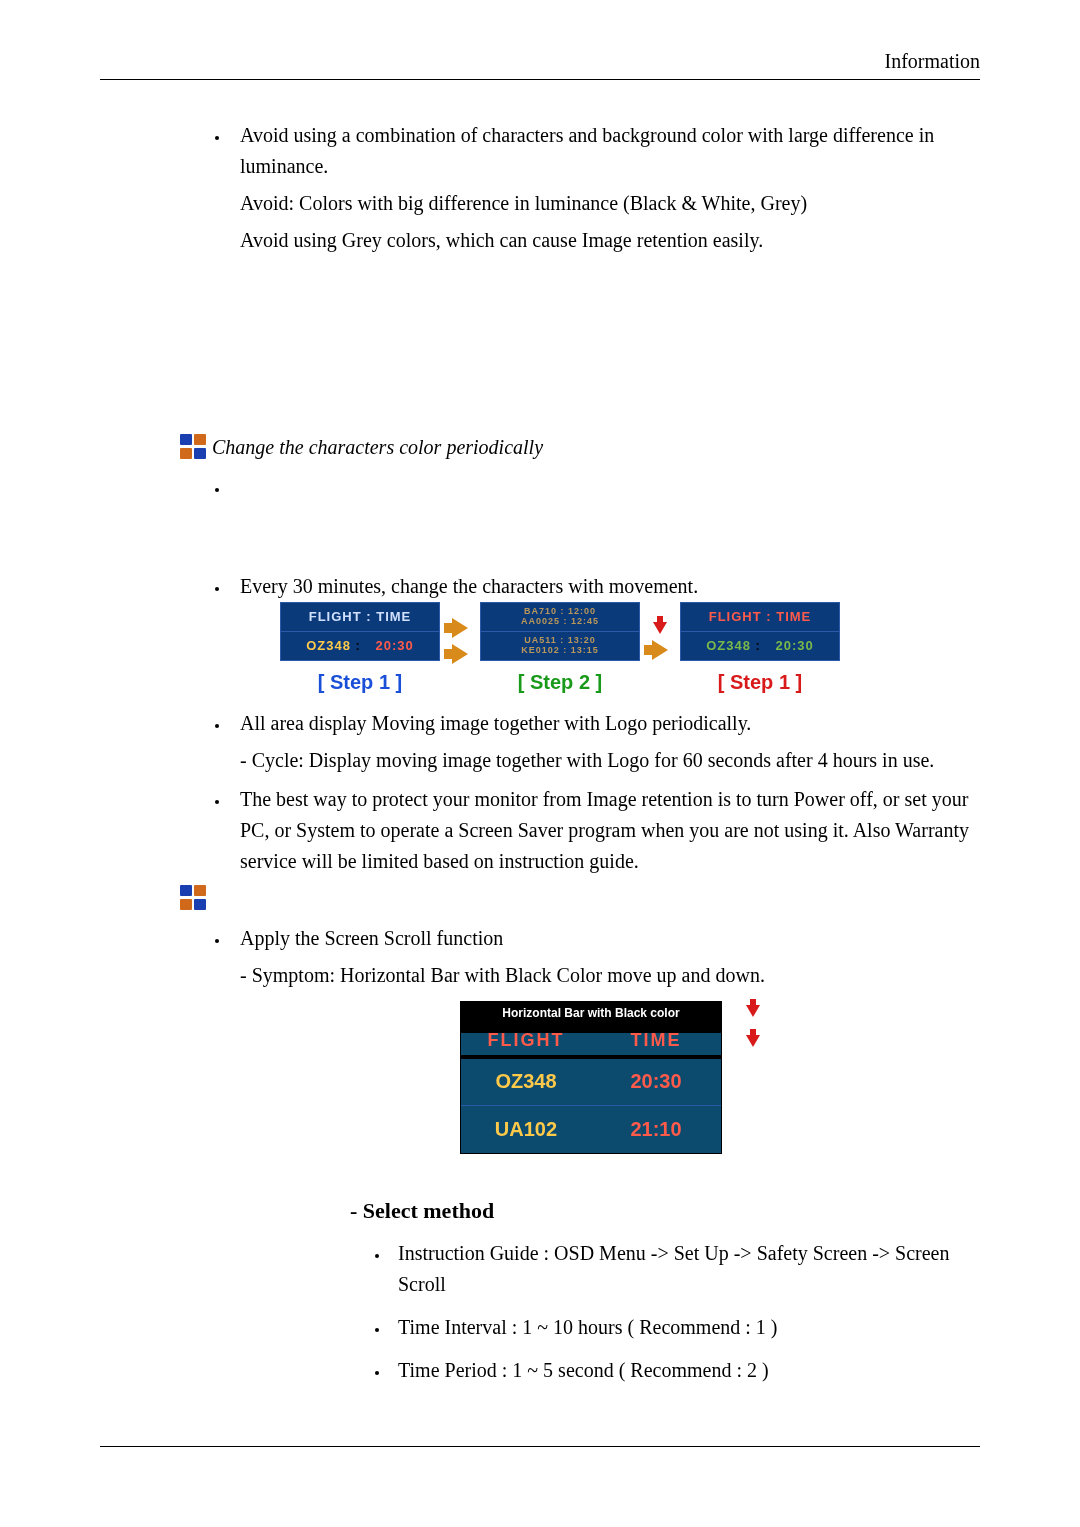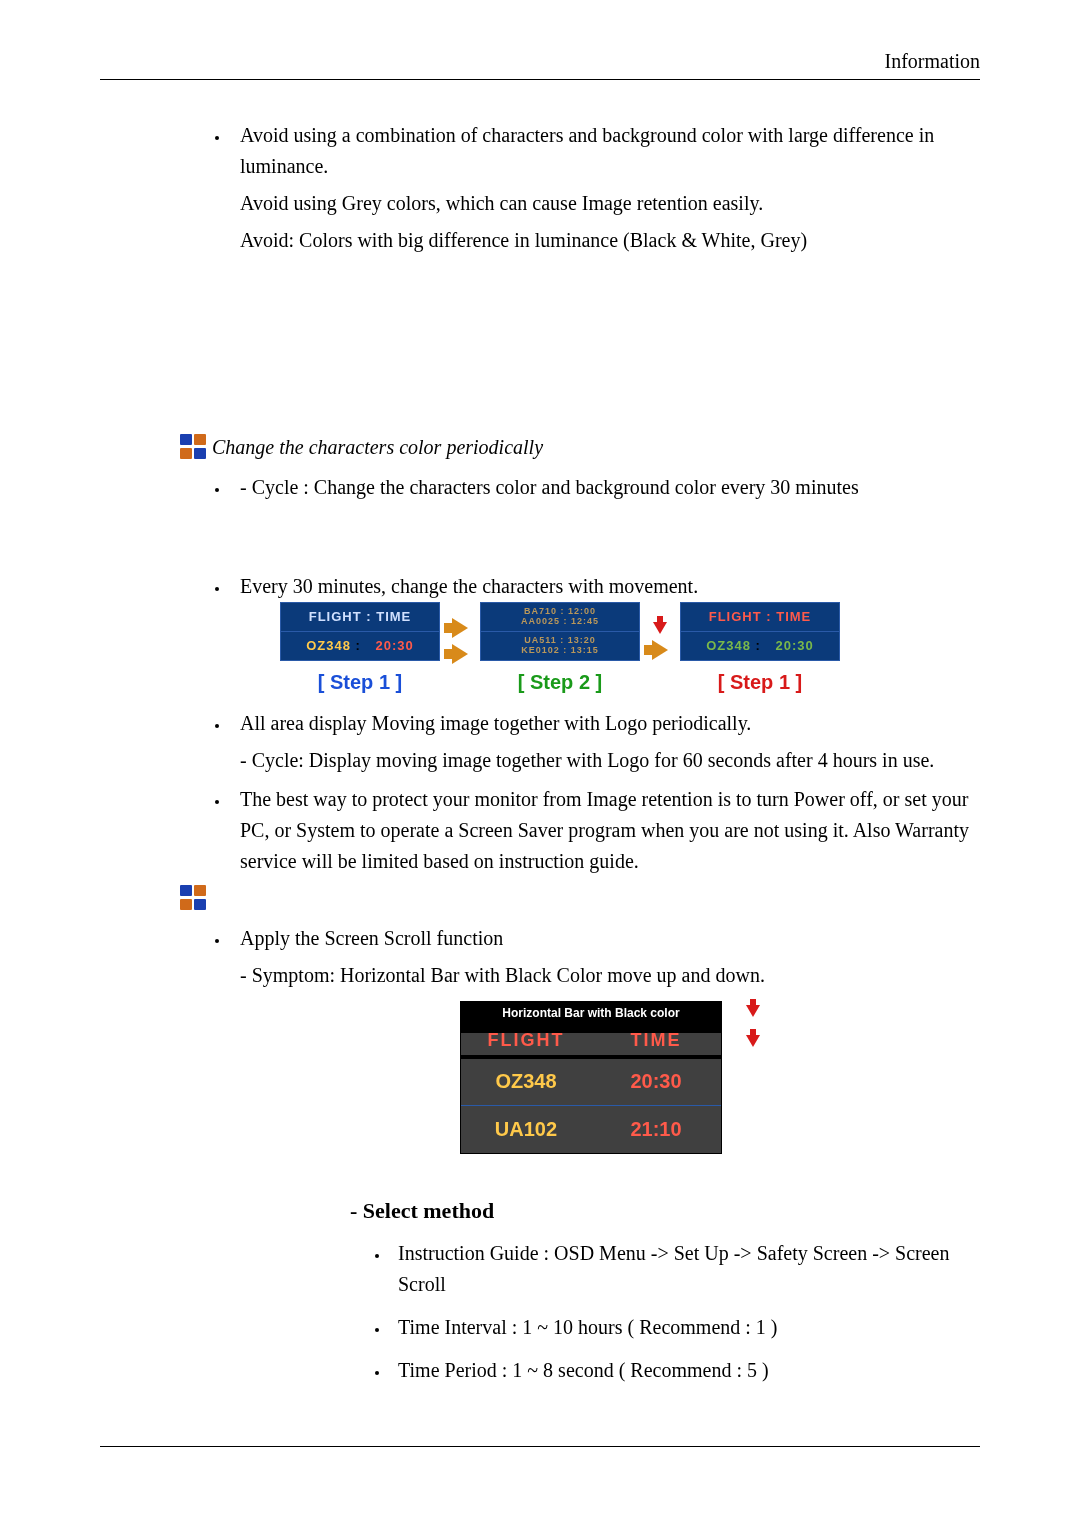--- a/index.html
+++ b/index.html
@@ -137,21 +137,21 @@
     background:#d81a1a;
   }
 
   
   .hbar-fig {
     width: 300px;
     margin: 10px auto 20px auto;
     position: relative;
   }
   .hbar-box {
-    background: #404040;
+    background: #0c4a6e;
     border: 1px solid #000;
     font-family: Arial, sans-serif;
     font-weight: bold;
     text-align: center;
     width: 260px;
   }
   .hbar-title {
     background:#000;
     color:#fff;
     font-size:12px;
@@ -210,40 +210,39 @@
 </head>
 <body>
 
 <div class="page">
 
   <div class="header">Information</div>
 
   <ul class="outer">
     <li>
       <span>Avoid using a combination of characters and background color with large difference in luminance.</span>
+      <div class="sub">Avoid: Colors with big difference in luminance (Black &amp; White, Grey)</div>
       <div class="sub">Avoid using Grey colors, which can cause Image retention easily.</div>
-      <div class="sub">Avoid: Colors with big difference in luminance (Black &amp; White, Grey)</div>
     </li>
   </ul>
 
   <div class="gap-lg"></div>
 
   <div class="sect-head">
     <span class="mini-icon">
       <span class="mi-a"></span>
         <span class="mi-b"></span>
         <span class="mi-c"></span>
         <span class="mi-d"></span>
     </span>
     <span class="title">Change the characters color periodically</span>
   </div>
 
   <ul class="outer">
     <li>
-      <div class="sub">- Cycle : Change the characters color and background color every 30 minutes</div>
     </li>
   </ul>
 
   <div class="gap-md"></div>
 
   <ul class="outer">
     <li>
       <span>Every 30 minutes, change the characters with movement.</span>
 
       <div class="steps-fig">
@@ -340,20 +339,20 @@
         <div class="hbar-arrows">
           <span class="arrow-down-sm"></span>
           <span class="arrow-down-sm"></span>
         </div>
       </div>
 
       <div class="select-h">- Select method</div>
       <ul class="select-list">
         <li>Instruction Guide : OSD Menu -&gt; Set Up -&gt; Safety Screen -&gt; Screen Scroll</li>
         <li>Time Interval : 1 ~ 10 hours ( Recommend : 1 )</li>
-        <li>Time Period : 1 ~ 8 second ( Recommend : 5 )</li>
+        <li>Time Period : 1 ~ 5 second ( Recommend : 2 )</li>
       </ul>
     </li>
   </ul>
 
   <div class="footer-line"></div>
 
 </div>
 
 </body></html>

